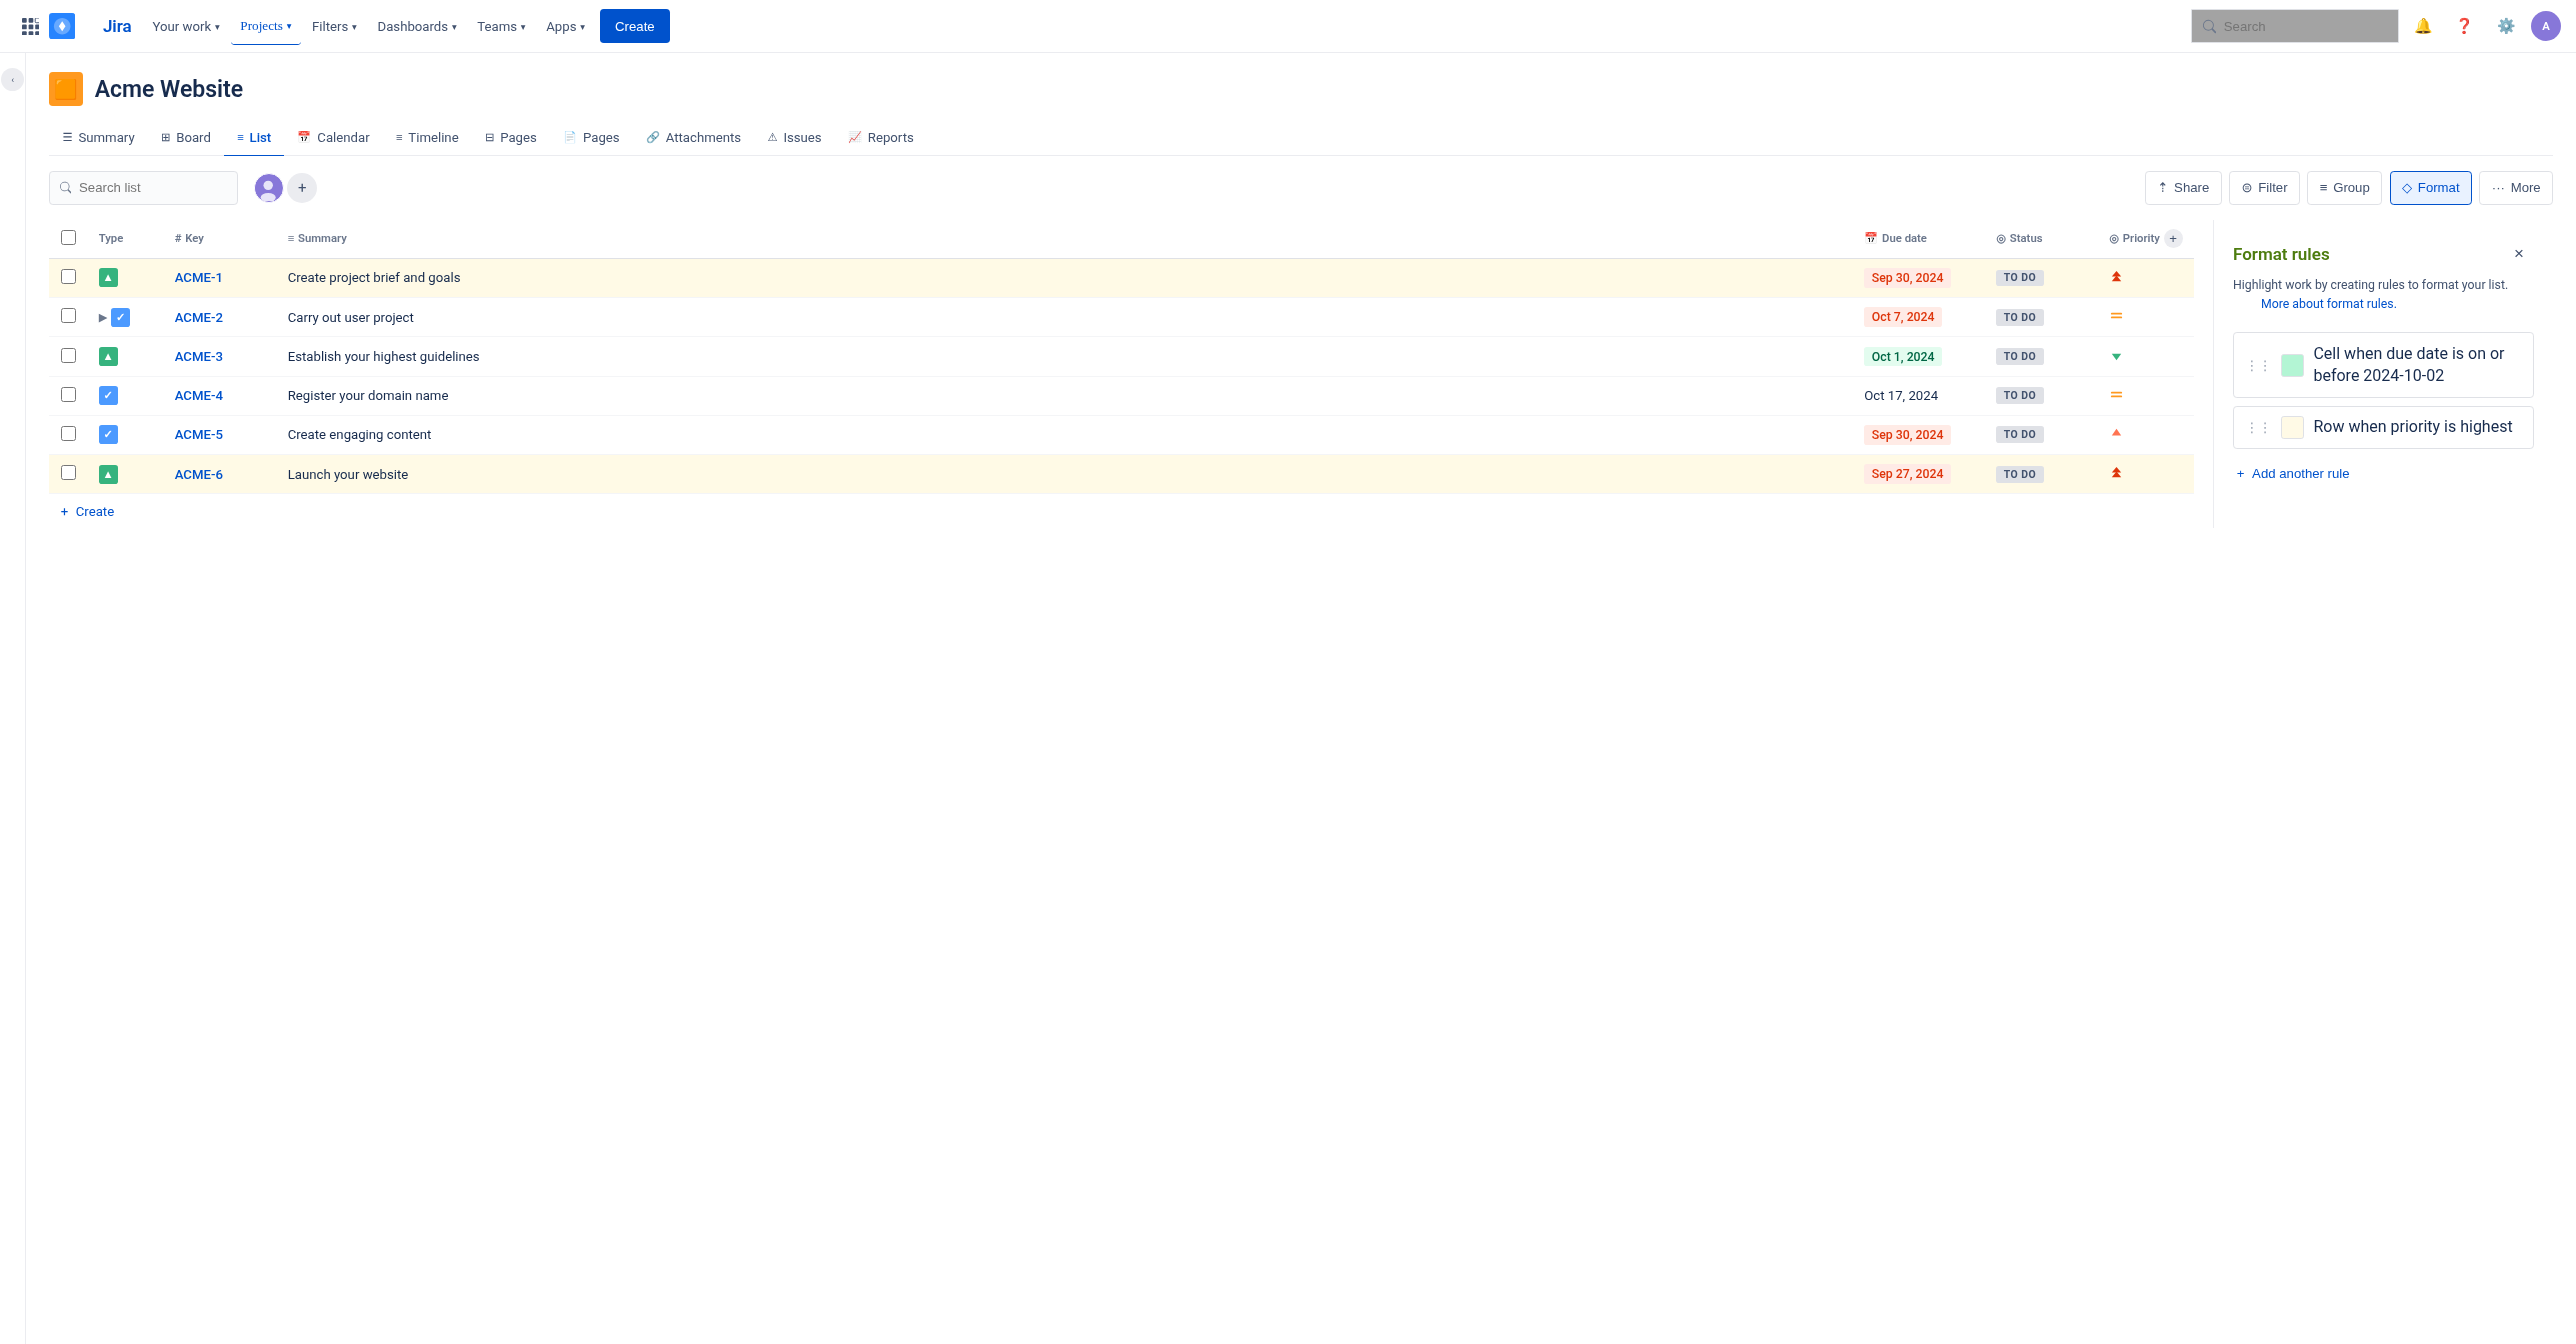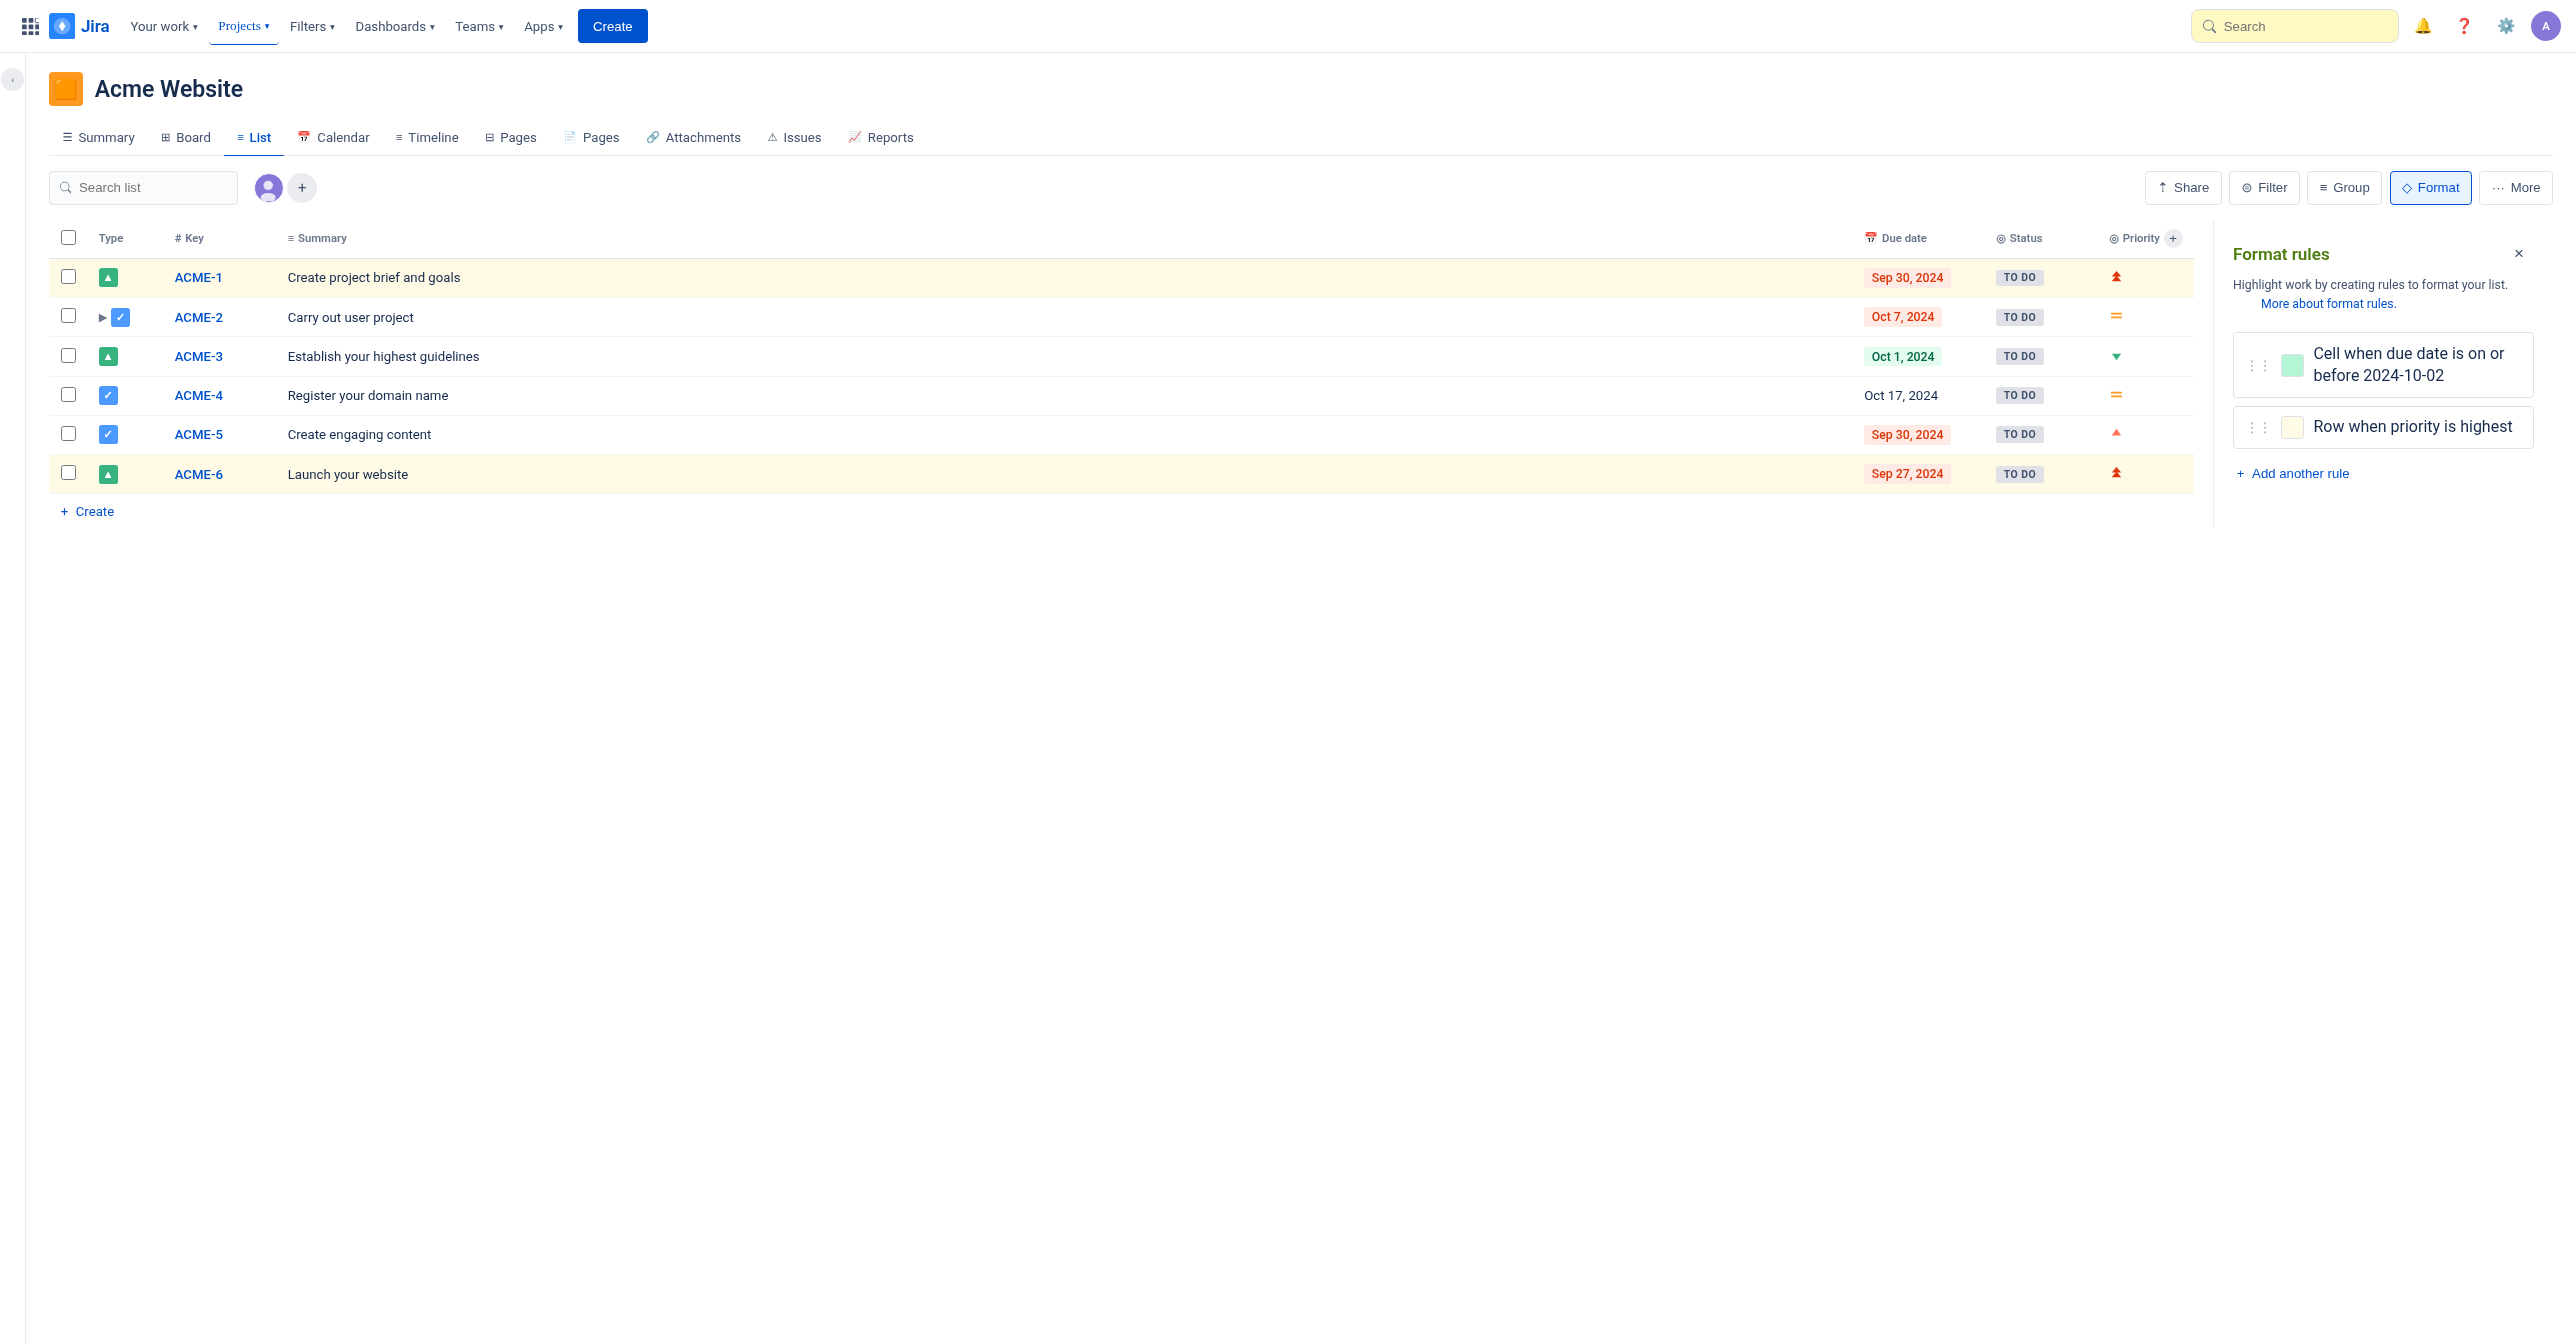--- a/index.html
+++ b/index.html
@@ -7,39 +7,39 @@
 
     
     .topnav {
       display: flex; align-items: center; height: 53px;
       background: #fff; border-bottom: 0.9px solid #ebecf0;
       padding: 0 15px; gap: 3.8px; position: relative; z-index: 10;
     }
     .topnav-grid-icon { width: 30px; height: 30px; display: flex; align-items: center; justify-content: center; cursor: pointer; color: #42526e; }
     .topnav-logo { display: flex; align-items: center; gap: 5.7px; margin-right: 7.6px; cursor: pointer; }
     .topnav-logo-icon { width: 26.4px; height: 26.4px; }
-    .topnav-logo-text { font-size: 17px; font-weight: 600; color: #0052cc; }
+    .topnav-logo-text { font-size: 17px; font-weight: 600; color: #0052cc; margin-left: 22px; }
     .topnav-menu { display: flex; align-items: center; gap: 1.9px; flex: 1; }
     .topnav-menu-item {
       padding: 0 9.4px; height: 38px; display: flex; align-items: center; gap: 3.8px;
       cursor: pointer; border-radius: 3.8px; color: #42526e; font-size: 13.2px; font-weight: 400;
       white-space: nowrap;
     }
     .topnav-menu-item.active { color: #0052cc; font-weight: 500; font-family: Liberation Serif, serif; }
     .topnav-menu-item .chevron { font-size: 9.4px; }
     .topnav-create {
       background: #0052cc; color: #fff; border: none; border-radius: 3.8px;
       padding: 0 15px; height: 34px; font-size: 13.2px; font-weight: 500;
       cursor: pointer; margin-left: 3.8px;
     }
     .topnav-right { display: flex; align-items: center; gap: 7.6px; margin-left: auto; }
     .topnav-search {
       display: flex; align-items: center; gap: 7.6px;
-      border: 0.9px solid #dfe1e6; border-radius: 8px;
-      padding: 0 11.3px; height: 34px; width: 208px; background: #fef9c3;
+      border: 0.9px solid #dfe1e6; border-radius: 1px;
+      padding: 0 11.3px; height: 34px; width: 208px; background: #a3a3a3;
     }
     .topnav-search input {
       border: none; background: transparent; outline: none;
       font-size: 13.2px; color: #42526e; width: 100%;
     }
     .topnav-icon-btn {
       width: 34px; height: 34px; border-radius: 50%; display: flex;
       align-items: center; justify-content: center; cursor: pointer;
       color: #42526e; border: none; background: transparent; font-size: 15px;
     }

